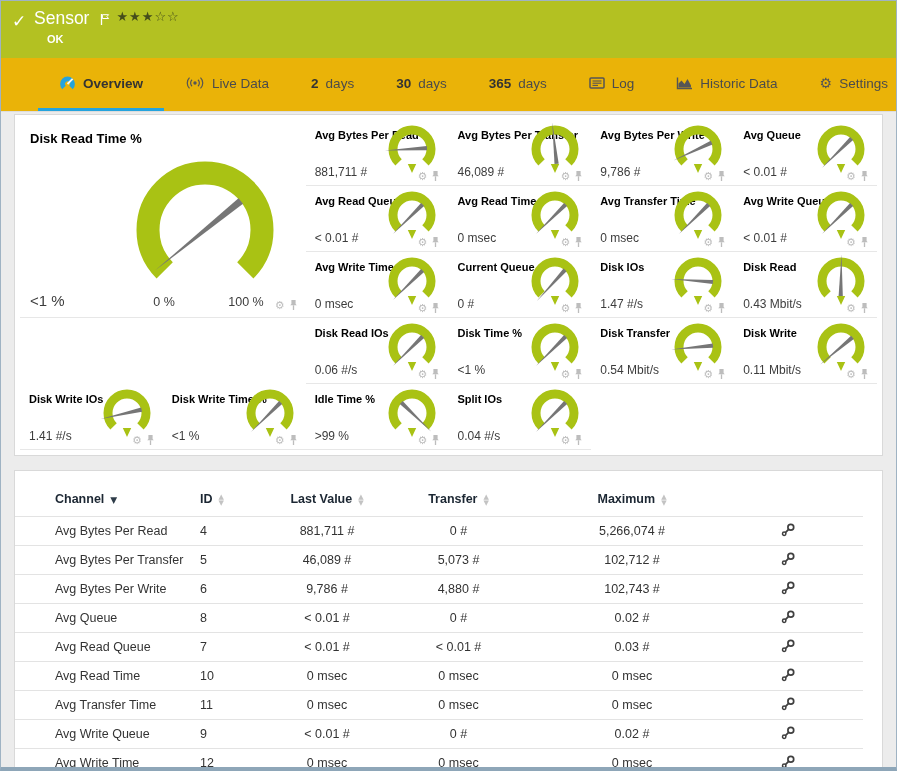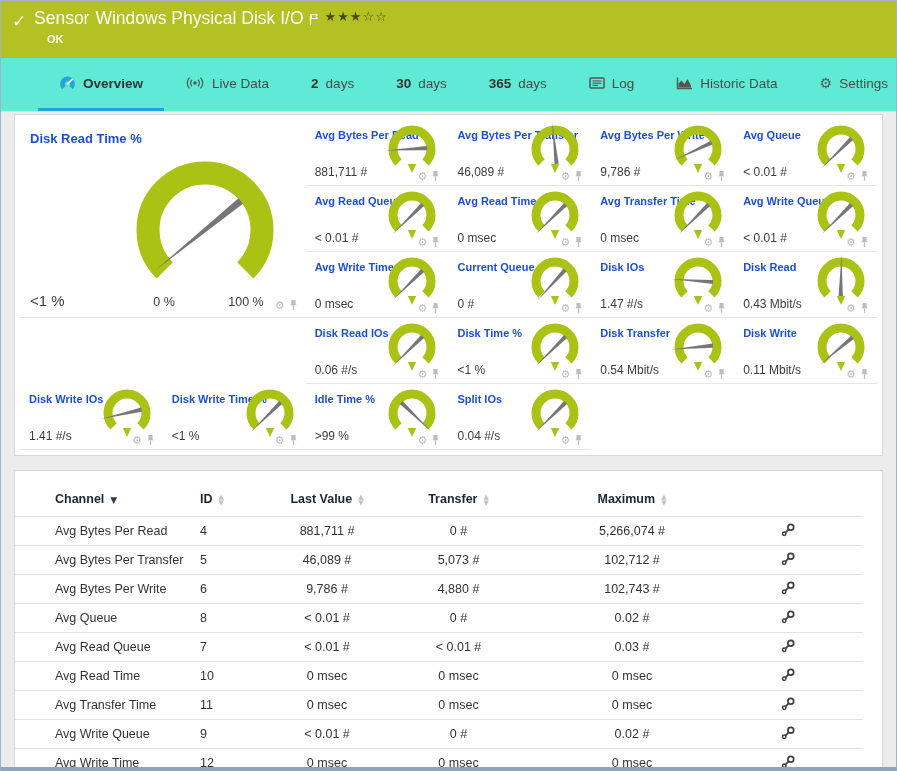--- a/index.html
+++ b/index.html
@@ -12,33 +12,33 @@
   }
   
   .header { height:57px; position:relative; color:#fff; }
   .check { position:absolute; left:11px; top:10px; font-size:17px; font-weight:bold; font-family:"DejaVu Sans",sans-serif; }
   .title-row { position:absolute; left:33px; top:7px; font-size:17.5px; display:flex; align-items:flex-start; }
   .kind { margin-right:6px; }
   .flag-wrap { margin:2px 6px 0 5px; }
   .stars { font-size:13px; color:#454d1b; letter-spacing:1px; margin-top:1px; font-family:"DejaVu Sans",sans-serif; }
   .ok { position:absolute; left:46px; top:32px; font-size:11px; font-weight:bold; }
   
-  .tabbar { height:54px; background:#5eead4; border-bottom:1px solid #dddddd; display:flex; padding-left:37px; }
+  .tabbar { height:54px; background:#eab308; border-bottom:1px solid #dddddd; display:flex; padding-left:37px; }
   .tab { display:flex; align-items:center; gap:7px; padding:0 21px; font-size:13.5px; color:#4b4b4b; border-bottom:3px solid transparent; cursor:pointer; white-space:nowrap; }
   .tab.active { border-bottom-color:#24a3dd; color:#333; font-weight:bold; }
   .tab .num { font-weight:bold; color:#333; }
   .tab svg { display:block; }
   .gear-glyph { font-family:"DejaVu Sans",sans-serif; font-size:14px; color:#555; line-height:1; }
   
   .panel { margin:0 13px; background:#fff; border:1px solid #d9d9d9; }
   .gauges-panel { margin-top:2px; height:342px; padding:5px 5px 0 5px; }
   .grid { display:grid; grid-template-columns:repeat(6,1fr); grid-auto-rows:66px; }
   .cell { position:relative; border-bottom:1px solid #e7e7e7; }
   .big-cell { grid-column:1/3; grid-row:1/4; }
-  .g-title { position:absolute; left:9px; top:9px; font-size:11px; font-weight:bold; color:#1d4ed8; }
+  .g-title { position:absolute; left:9px; top:9px; font-size:11px; font-weight:bold; color:#000000; }
   .g-value { position:absolute; left:9px; bottom:6px; font-size:12px; color:#3c3c3c; }
   .g-svg { position:absolute; right:7px; top:3px; }
   .g-icons { position:absolute; right:8px; bottom:3px; display:flex; align-items:center; gap:4px; }
   .gear-glyph-sm { font-family:"DejaVu Sans",sans-serif; font-size:11px; color:#bdbdbd; line-height:1; cursor:pointer; }
   .big-cell .g-title { font-size:13px; top:11px; left:10px; }
   .big-cell .g-value { font-size:15px; bottom:8px; left:10px; }
   .big-svg-holder { position:absolute; right:6px; top:14px; }
   .big-cell .g-icons { bottom:6px; }
   
   .table-panel { margin-top:14px; height:329px; padding-top:12px; overflow:hidden; }
@@ -54,21 +54,20 @@
   .wrench-btn { cursor:pointer; display:inline-block; }
   tbody tr { cursor:pointer; }
 </style>
 </head>
 <body>
 
 <header class="header" style="background: rgb(179, 193, 34);">
   <span class="check">✓</span>
   <div class="title-row">
     <span class="kind">Sensor</span>
-    <span>Windows Physical Disk I/O</span>
     <span class="flag-wrap">
       <svg width="10" height="13" viewBox="0 0 10 13">
         <path d="M1.5,12 L1.5,1" stroke="#ffffff" stroke-width="1.3" fill="none"></path>
         <path d="M2.4,1.7 L8.6,1.7 L6.9,3.6 L8.6,5.5 L2.4,5.5 Z" fill="none" stroke="#ffffff" stroke-width="1"></path>
       </svg>
     </span>
     <span class="stars">★★★☆☆</span>
   </div>
   <div class="ok">OK</div>
 </header>

